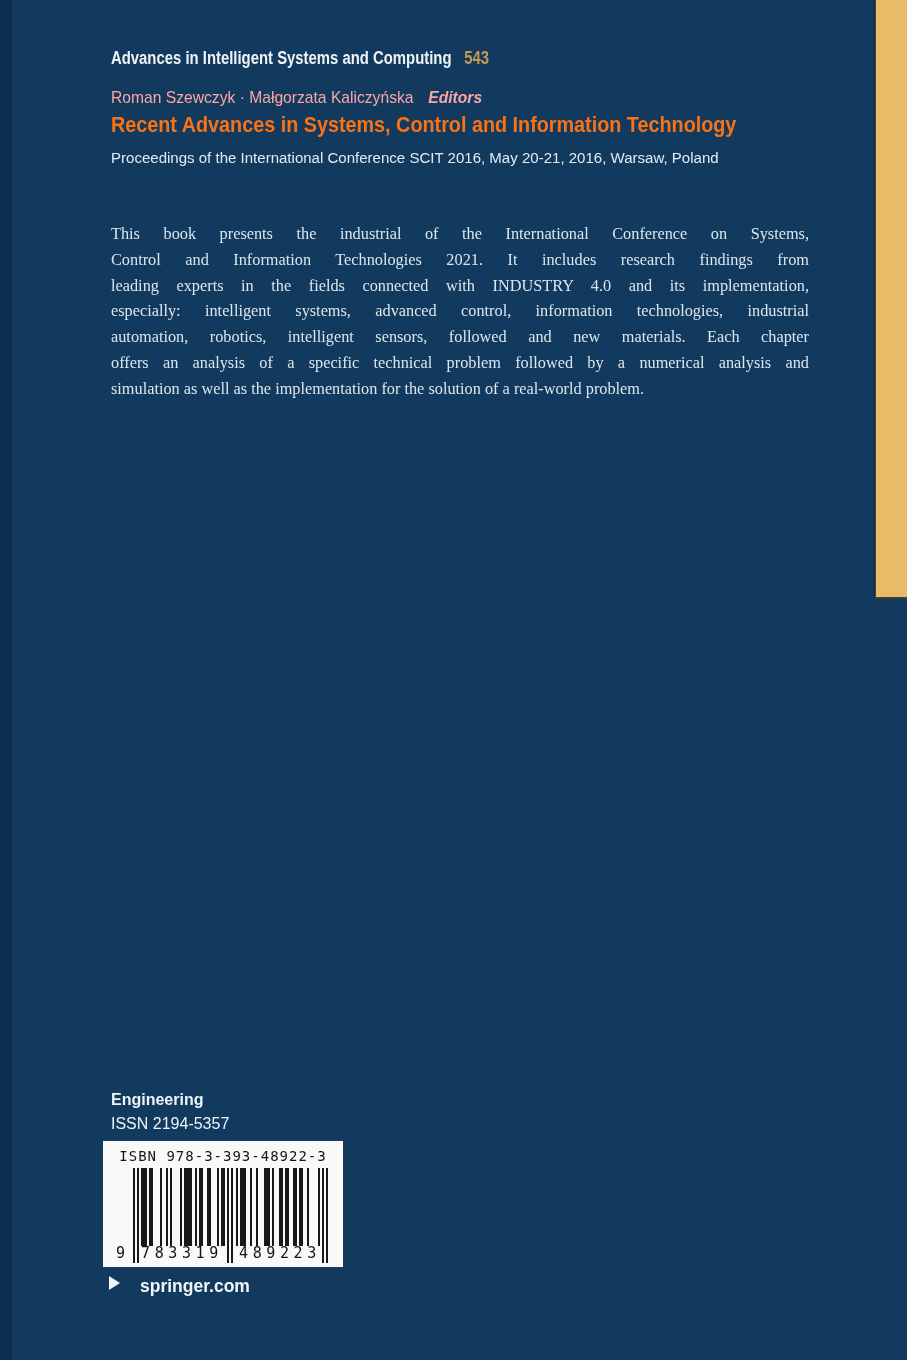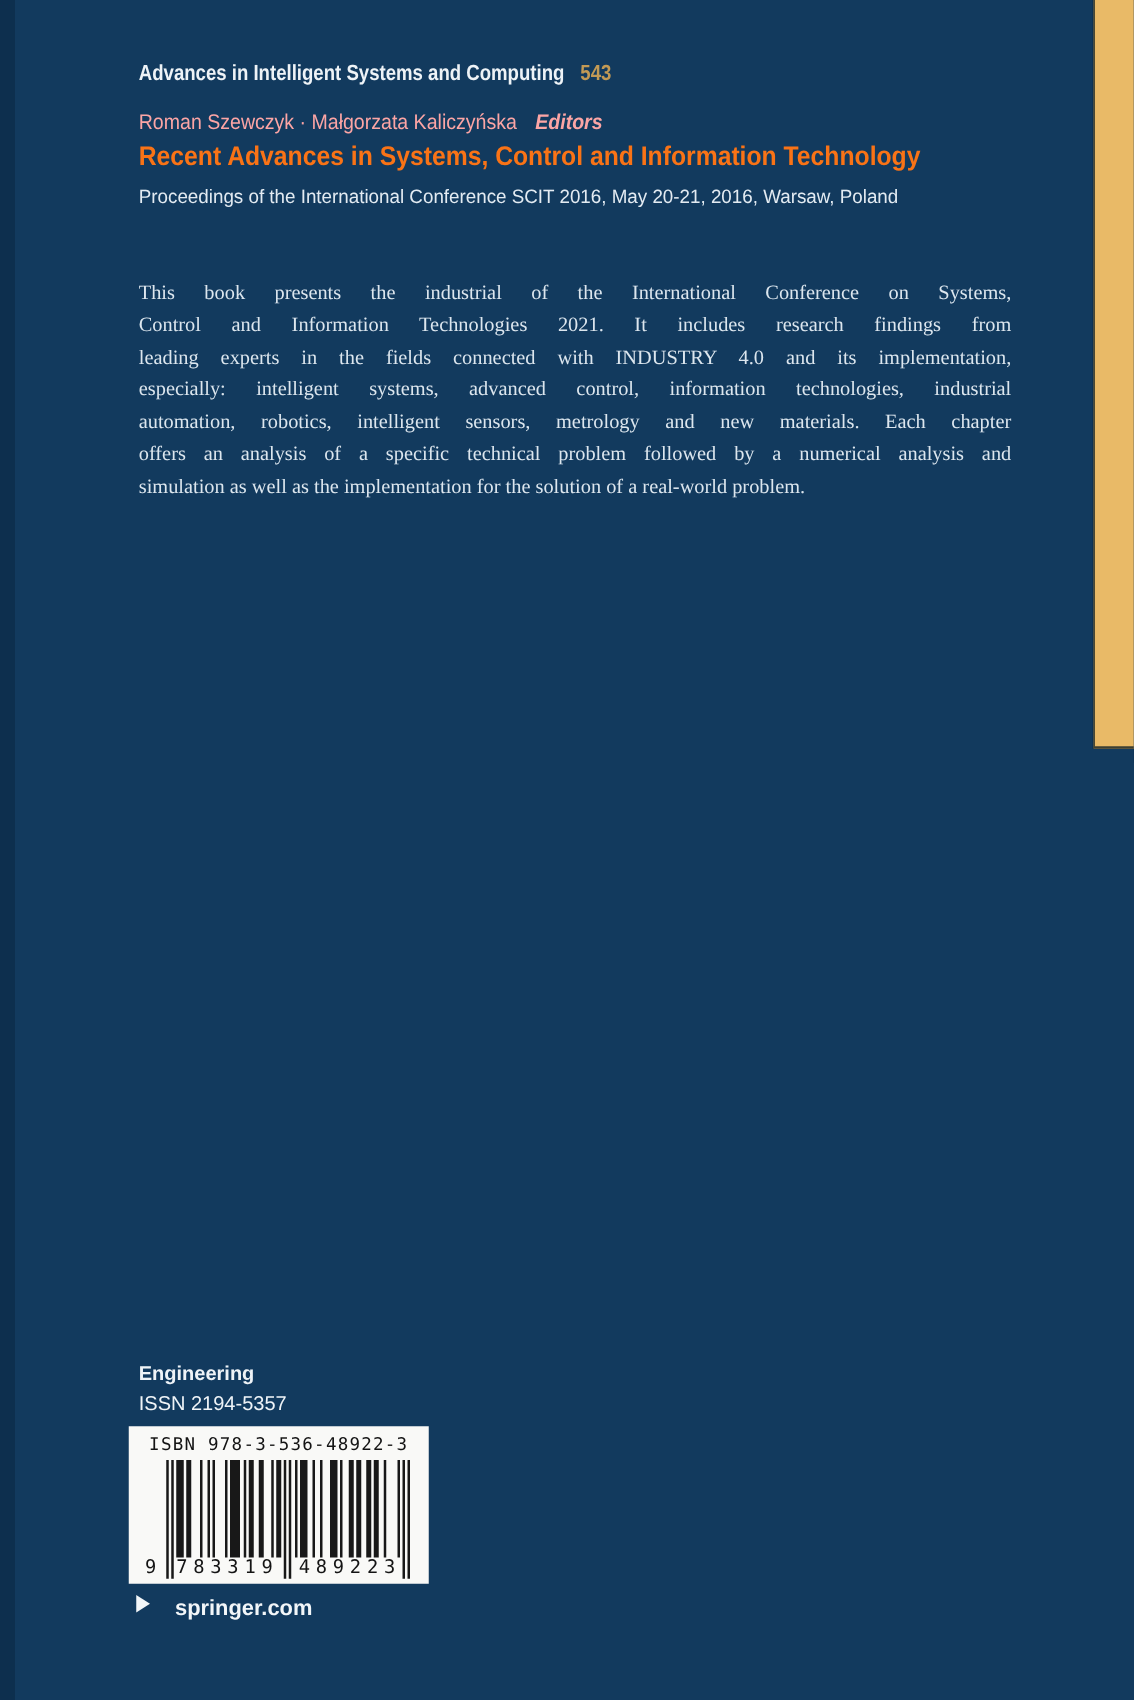--- a/index.html
+++ b/index.html
@@ -99,30 +99,30 @@
 
   <div class="subtitle">
     <span class="cond">Proceedings of the International Conference SCIT 2016, May 20-21, 2016, Warsaw, Poland</span>
   </div>
 
   <div class="description">
     <div class="desc-line">This book presents the industrial of the International Conference on Systems,</div>
     <div class="desc-line">Control and Information Technologies 2021. It includes research findings from</div>
     <div class="desc-line">leading experts in the fields connected with INDUSTRY 4.0 and its implementation,</div>
     <div class="desc-line">especially: intelligent systems, advanced control, information technologies, industrial</div>
-    <div class="desc-line">automation, robotics, intelligent sensors, metrology and new materials. Each chapter</div>
+    <div class="desc-line">automation, robotics, intelligent sensors, followed and new materials. Each chapter</div>
     <div class="desc-line">offers an analysis of a specific technical problem followed by a numerical analysis and</div>
     <div class="desc-line">simulation as well as the implementation for the solution of a real-world problem.</div>
   </div>
 
   <div class="category">Engineering</div>
   <div class="issn">ISSN 2194-5357</div>
 
   <div class="barcode-box">
-    <div class="isbn-label">ISBN 978-3-536-48922-3</div>
+    <div class="isbn-label">ISBN 978-3-393-48922-3</div>
     <div class="bars">
         <div class="bar tall" style="left: 0px; width: 2.05px;"></div>
         <div class="bar tall" style="left: 4.1px; width: 2.05px;"></div>
         <div class="bar" style="left: 8.2px; width: 6.15px;"></div>
         <div class="bar" style="left: 16.4px; width: 4.1px;"></div>
         <div class="bar" style="left: 26.65px; width: 2.05px;"></div>
         <div class="bar" style="left: 32.8px; width: 2.05px;"></div>
         <div class="bar" style="left: 36.9px; width: 2.05px;"></div>
         <div class="bar" style="left: 47.15px; width: 2.05px;"></div>
         <div class="bar" style="left: 51.25px; width: 8.2px;"></div>

